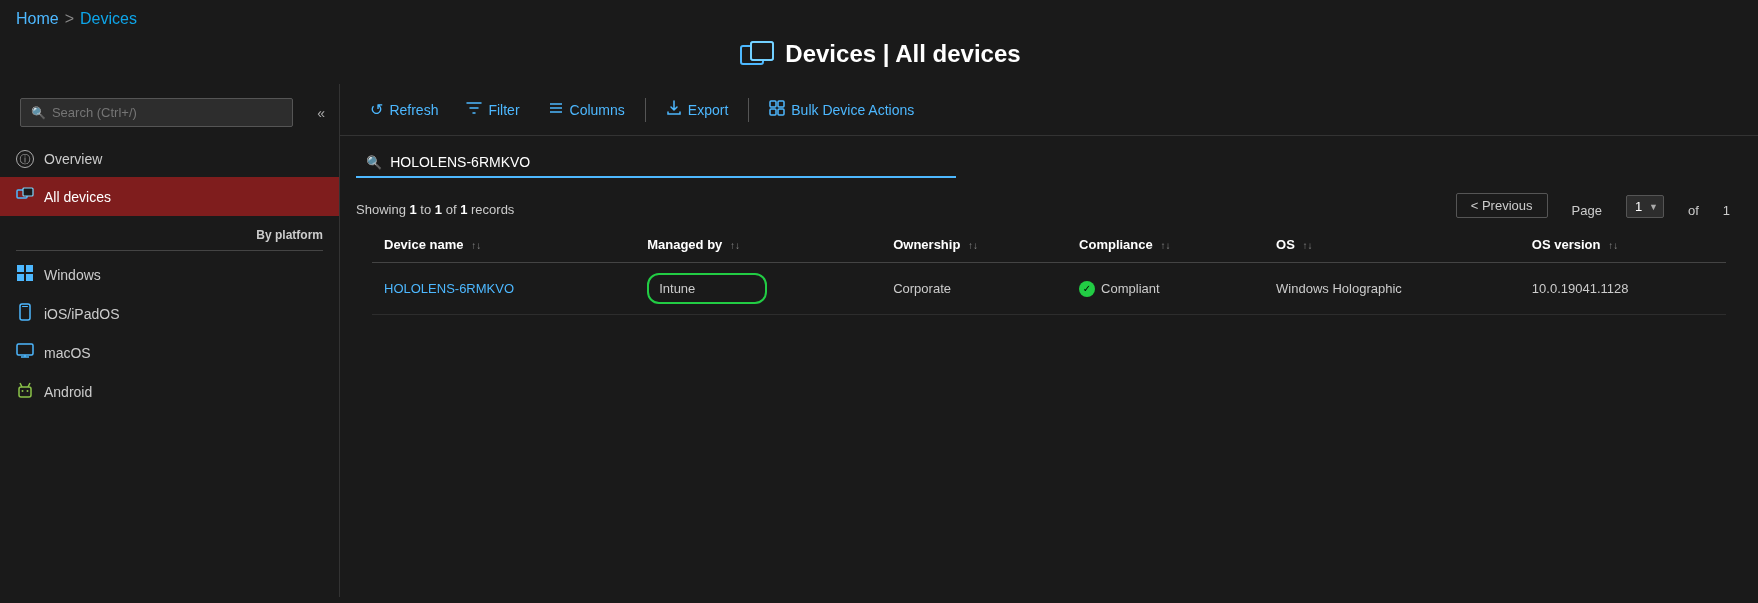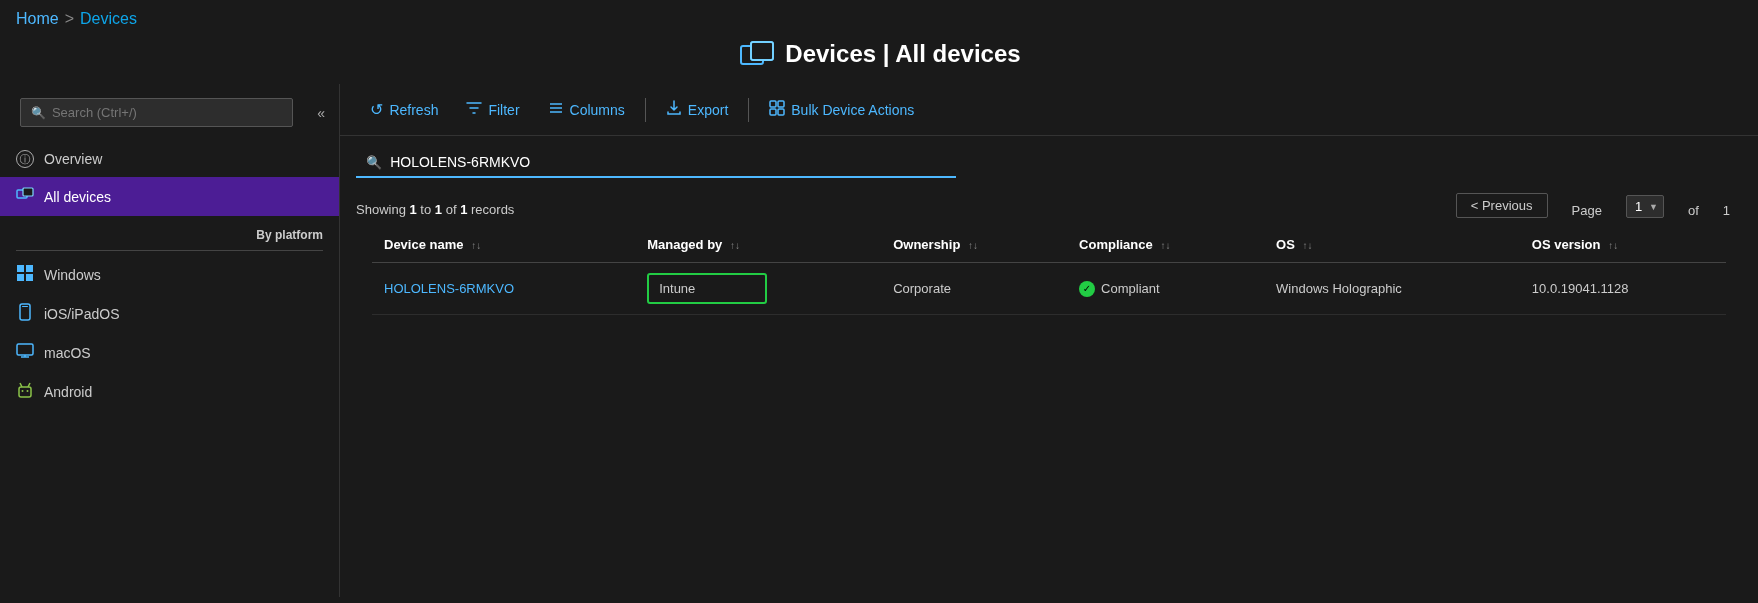--- a/index.html
+++ b/index.html
@@ -86,21 +86,21 @@
       display: flex;
       align-items: center;
       gap: 10px;
       padding: 9px 16px;
       cursor: pointer;
       border-radius: 0;
       color: #ccc;
       font-size: 14px;
     }
     .nav-item.active {
-      background: #4c1d95;
+      background: #7f1d1d;
       color: #ffffff;
     }
     .section-label {
       padding: 12px 16px 4px 16px;
       font-size: 12px;
       font-weight: 600;
       color: #cccccc;
       text-align: right;
     }
     .section-divider {
@@ -233,21 +233,21 @@
     }
     .data-table td {
       padding: 10px 12px;
       font-size: 13px;
       color: #ccc;
       border-bottom: 1px solid #2d2d2d;
     }
     .sort-icon { color: #888; font-size: 10px; margin-left: 4px; }
     .managed-by-cell {
       border: 2px solid #22cc44;
-      border-radius: 3px;
+      border-radius: 12px;
       padding: 6px 10px;
       display: inline-block;
       min-width: 120px;
     }
     .compliance-icon {
       width: 16px;
       height: 16px;
       background: #22cc44;
       border-radius: 50%;
       display: inline-flex;

